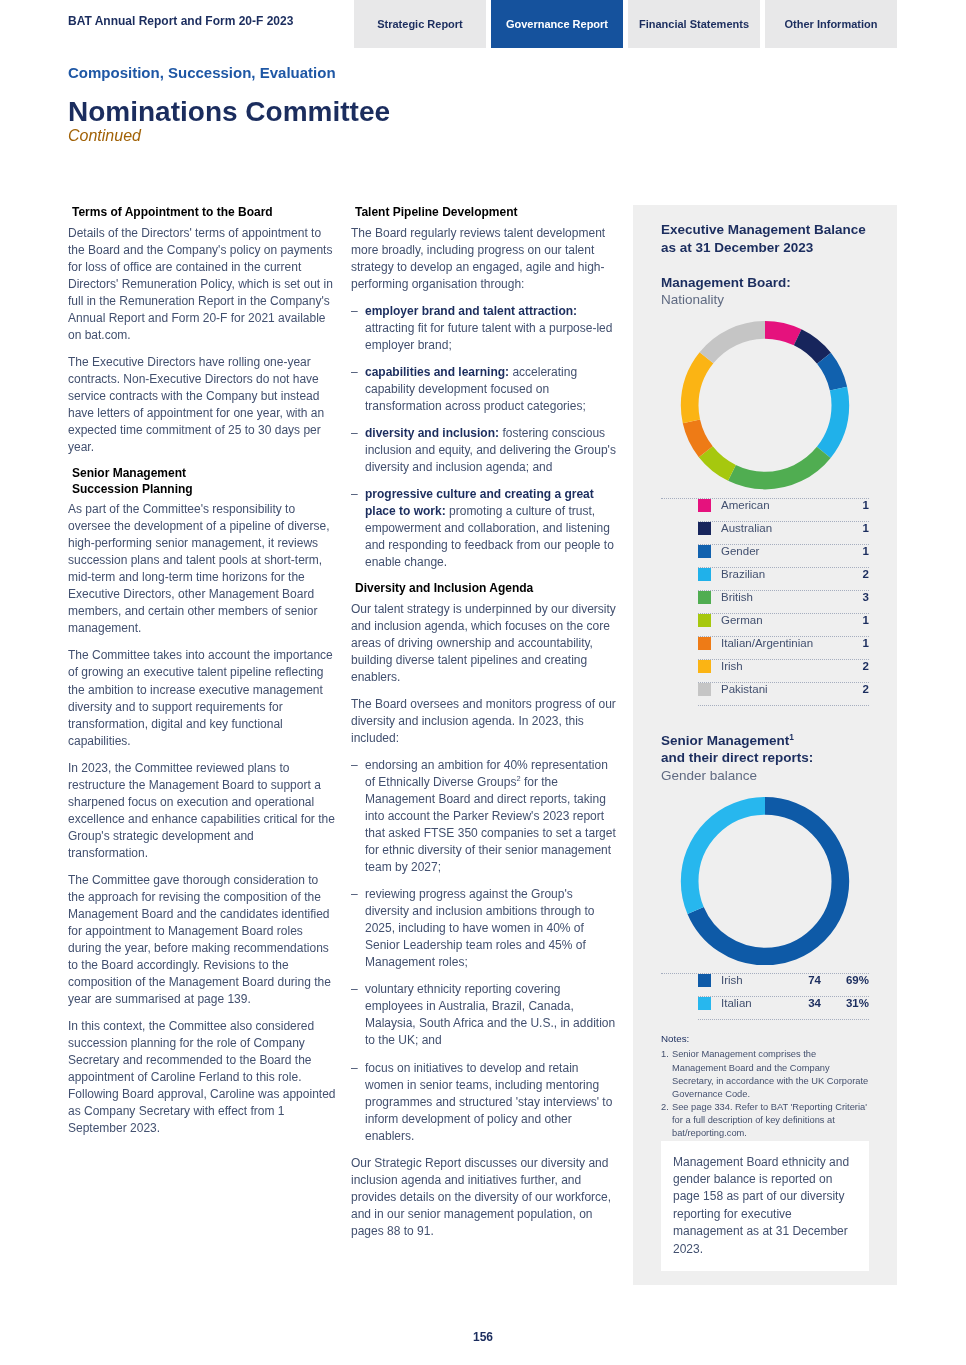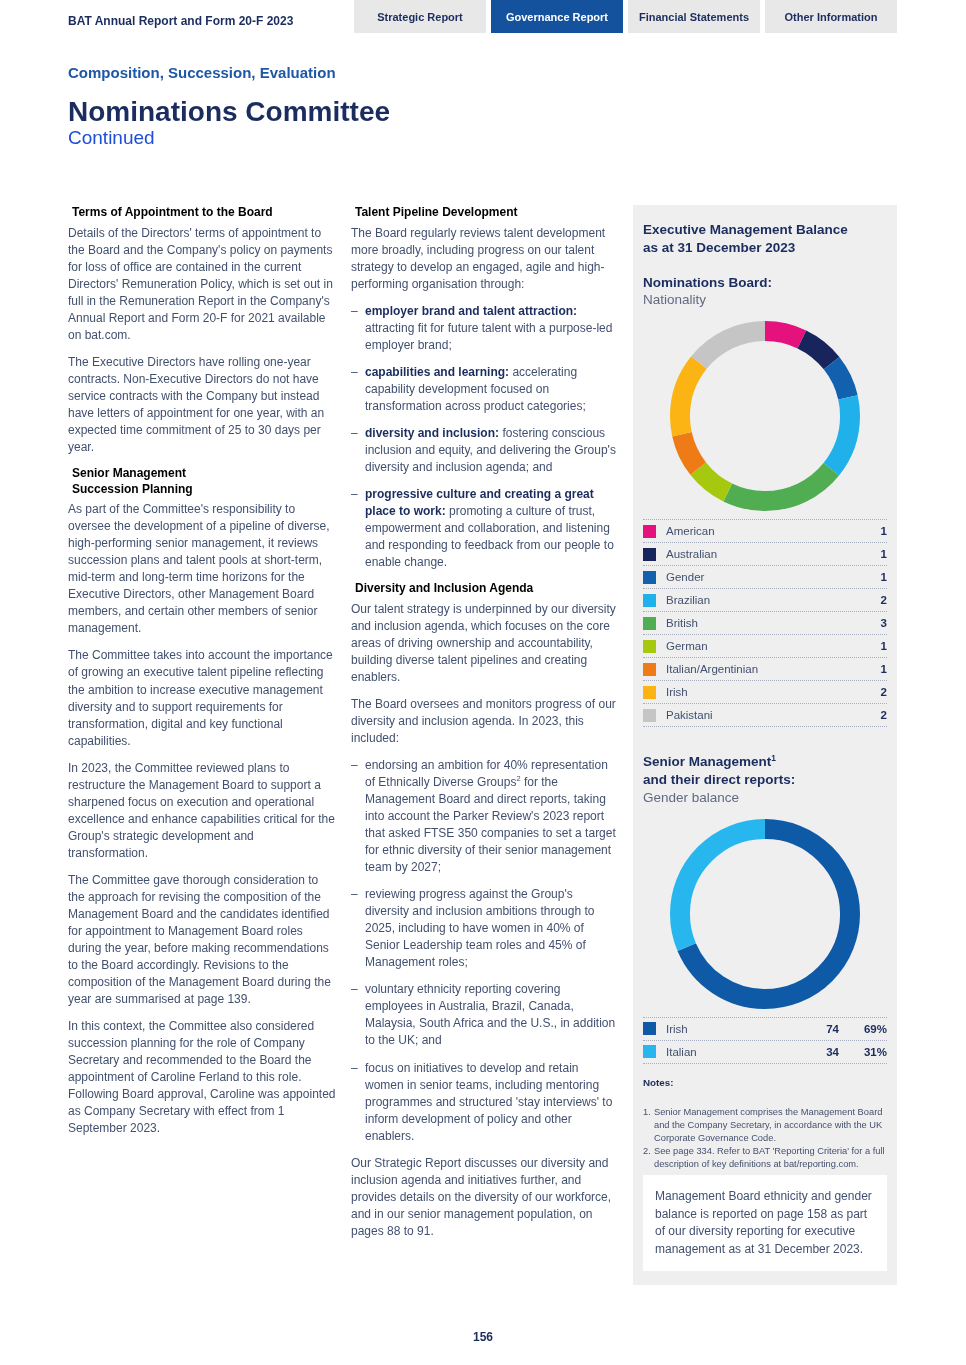--- a/index.html
+++ b/index.html
@@ -8,63 +8,63 @@
     width:966px; height:1365px; position:relative; background:#ffffff;
     font-family:"Liberation Sans", sans-serif; color:#42506f;
     -webkit-font-smoothing:antialiased;
   }
   sup { font-size:0.62em; line-height:0; vertical-align:super; }
 
   
   .header-title { position:absolute; left:68px; top:14px; font-size:12px; font-weight:bold; color:#1b2d5e; }
   .tabs { position:absolute; top:0; right:69px; display:flex; gap:5px; }
   .tab {
-    width:132px; height:33px; display:flex; align-items:center; justify-content:center;
+    width:132px; height:48px; display:flex; align-items:center; justify-content:center;
     background:#e8e8e9; color:#1b2d5e; font-size:11px; font-weight:bold; text-align:center; cursor:pointer;
   }
   .tab.active { background:#15529d; color:#ffffff; }
 
   
   .section-label { position:absolute; left:68px; top:64px; font-size:15px; font-weight:bold; color:#1e57a5; }
   .page-title    { position:absolute; left:68px; top:96px; font-size:28px; font-weight:bold; color:#1b2d5e; }
-  .page-subtitle { position:absolute; left:68px; top:127px; font-size:19px; font-weight:normal; color:#1d4ed8; }
+  .page-subtitle { position:absolute; left:68px; top:127px; font-size:16px; font-weight:normal; color:#a16207;font-style:italic; }
 
   
   .col { position:absolute; top:205px; width:268px; }
   .col1 { left:68px; }
   .col2 { left:351px; }
   .section-heading {
     font-size:12px; font-weight:bold; color:#000000; line-height:1.3;
     margin:8px 4px 4px; white-space:pre-line;
   }
   .col > .section-heading:first-child { margin-top:0; }
   .para { font-size:12px; line-height:1.42; margin:0 0 10px; }
   .bullet { display:flex; font-size:12px; line-height:1.42; margin:0 0 10px; }
   .dash { width:14px; flex:none; }
   .bullet b, .para b { color:#1b2d5e; }
 
   
   .sidebar {
     position:absolute; left:633px; top:205px; width:264px; height:1080px;
-    background:#efefef; padding:16px 10px 14px; display:flex; flex-direction:column;
+    background:#efefef; padding:16px 28px 14px; display:flex; flex-direction:column;
   }
   .panel-title { font-size:13.5px; font-weight:bold; color:#1b2d5e; line-height:1.32; white-space:pre-line; }
   .chart-heading { margin-top:17px; font-size:13.5px; font-weight:bold; color:#1b2d5e; line-height:1.32; }
   .chart-heading.second { margin-top:26px; }
   .chart-sub { font-size:13.5px; color:#5f6a82; line-height:1.32; }
   svg.donut { display:block; width:190px; height:190px; margin:12px auto 8px; }
   .legend { border-top:1px dotted #a6aebf; }
-  .legend-row { display:flex; align-items:center; height:23px; border-bottom:1px dotted #a6aebf; font-size:11.5px; color:#42506f; }
+  .legend-row { display:flex; height:23px; border-bottom:1px dotted #a6aebf; font-size:11.5px; color:#42506f;margin-left:37px; }
   .swatch { width:13px; height:13px; margin-right:10px; flex:none; }
   .legend-label { white-space:nowrap; }
   .legend-value { margin-left:auto; font-weight:bold; color:#1b2d5e; }
   .legend-pct { width:48px; text-align:right; font-weight:bold; color:#1b2d5e; }
 
   .notes { margin-top:12px; font-size:9.3px; line-height:1.42; color:#44506e; }
-  .notes-heading { font-weight:bold; font-size:9.8px; color:#1b2d5e; margin-bottom:16px; }
+  .notes-heading { font-weight:normal; font-size:9.8px; color:#1b2d5e; margin-bottom:2px; }
   .note-row { display:flex; }
   .note-num { width:11px; flex:none; }
   .note-text { flex:1; }
 
   .callout { margin-top:auto; background:#ffffff; padding:13px 12px; font-size:12px; line-height:1.45; color:#42506f; }
 
   
   .footer-page { position:absolute; left:0; right:0; top:1330px; text-align:center; font-size:12px; font-weight:bold; color:#1b2d5e; }
 </style>
 </head>
@@ -132,21 +132,21 @@
       <span class="dash">–</span>
       <span>focus on initiatives to develop and retain women in senior teams, including mentoring programmes and structured 'stay interviews' to inform development of policy and other enablers.</span>
     </div>
     <div class="para">Our Strategic Report discusses our diversity and inclusion agenda and initiatives further, and provides details on the diversity of our workforce, and in our senior management population, on pages 88 to 91.</div>
   </div>
 
 <div class="sidebar">
   <div class="panel-title">Executive Management Balance
 as at 31 December 2023</div>
 
-  <div class="chart-heading">Nominations Board:</div>
+  <div class="chart-heading">Management Board:</div>
   <div class="chart-sub">Nationality</div>
   <svg class="donut" viewBox="0 0 200 200">
       <circle cx="100" cy="100" r="89.5" fill="none" stroke="#e5127d" stroke-width="21" stroke-dasharray="40.16750607089807 562.345084992573" stroke-dashoffset="0" transform="rotate(-90 100 100)"></circle>
       <circle cx="100" cy="100" r="89.5" fill="none" stroke="#17255c" stroke-width="21" stroke-dasharray="40.16750607089807 562.345084992573" stroke-dashoffset="-40.16750607089807" transform="rotate(-90 100 100)"></circle>
       <circle cx="100" cy="100" r="89.5" fill="none" stroke="#1161ae" stroke-width="21" stroke-dasharray="40.16750607089807 562.345084992573" stroke-dashoffset="-80.33501214179614" transform="rotate(-90 100 100)"></circle>
       <circle cx="100" cy="100" r="89.5" fill="none" stroke="#20b1ea" stroke-width="21" stroke-dasharray="80.33501214179614 562.345084992573" stroke-dashoffset="-120.50251821269421" transform="rotate(-90 100 100)"></circle>
       <circle cx="100" cy="100" r="89.5" fill="none" stroke="#50ad51" stroke-width="21" stroke-dasharray="120.50251821269421 562.345084992573" stroke-dashoffset="-200.83753035449033" transform="rotate(-90 100 100)"></circle>
       <circle cx="100" cy="100" r="89.5" fill="none" stroke="#a6c80e" stroke-width="21" stroke-dasharray="40.16750607089807 562.345084992573" stroke-dashoffset="-321.34004856718457" transform="rotate(-90 100 100)"></circle>
       <circle cx="100" cy="100" r="89.5" fill="none" stroke="#ee7b16" stroke-width="21" stroke-dasharray="40.16750607089807 562.345084992573" stroke-dashoffset="-361.5075546380826" transform="rotate(-90 100 100)"></circle>
       <circle cx="100" cy="100" r="89.5" fill="none" stroke="#fbb414" stroke-width="21" stroke-dasharray="80.33501214179614 562.345084992573" stroke-dashoffset="-401.67506070898065" transform="rotate(-90 100 100)"></circle>

